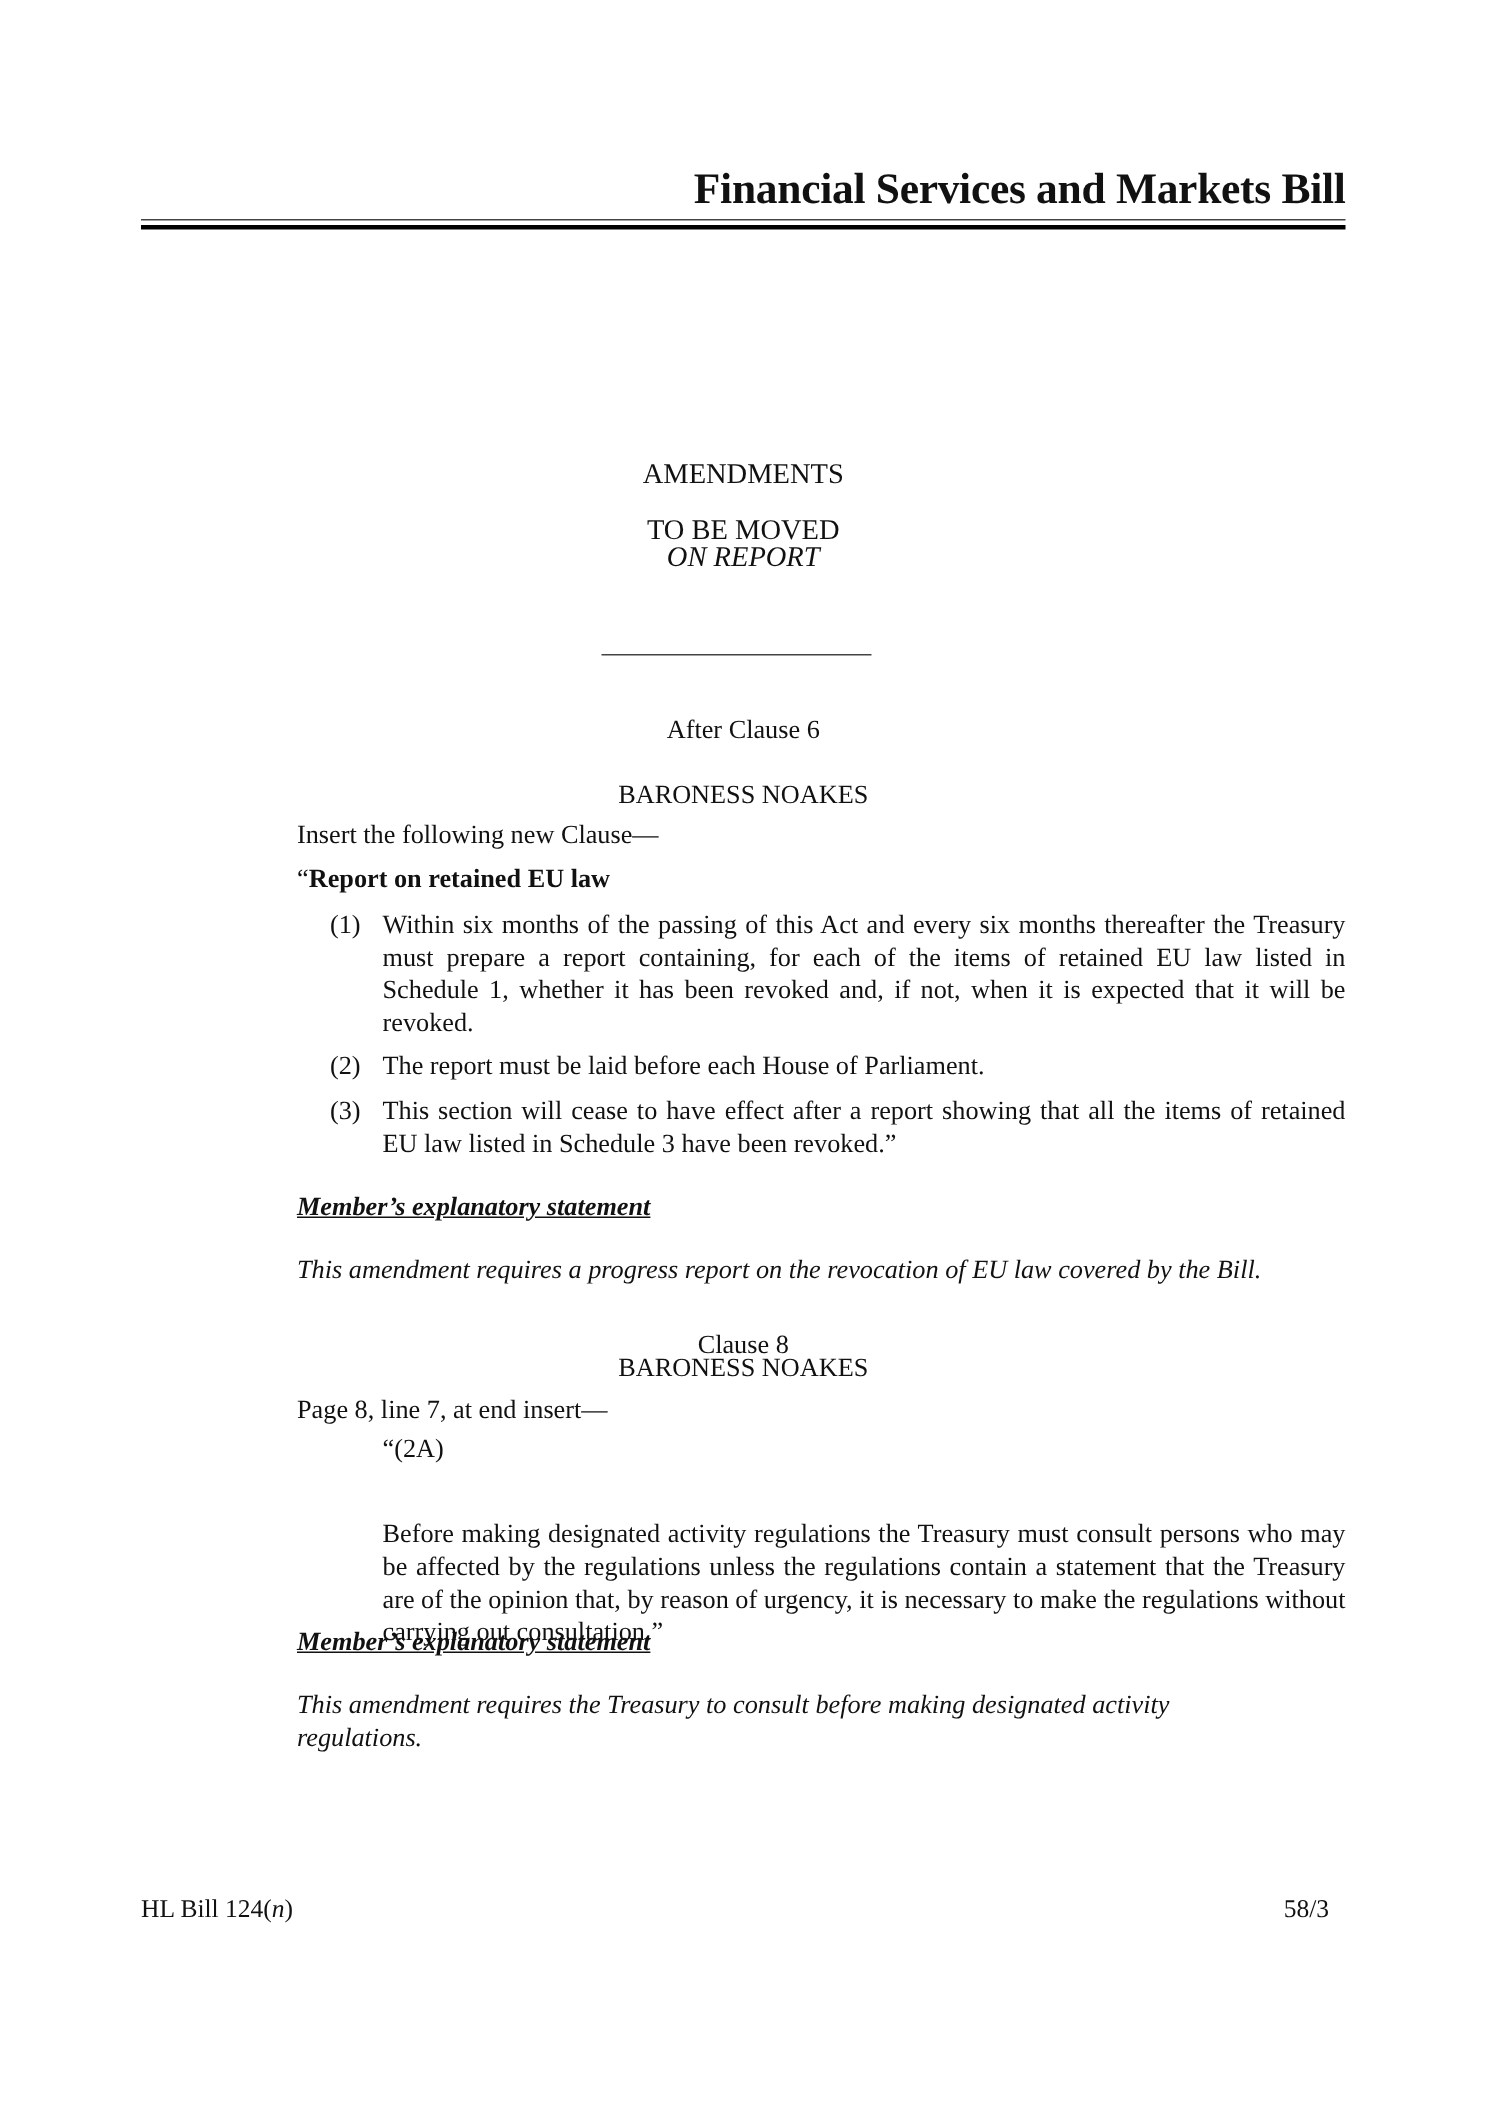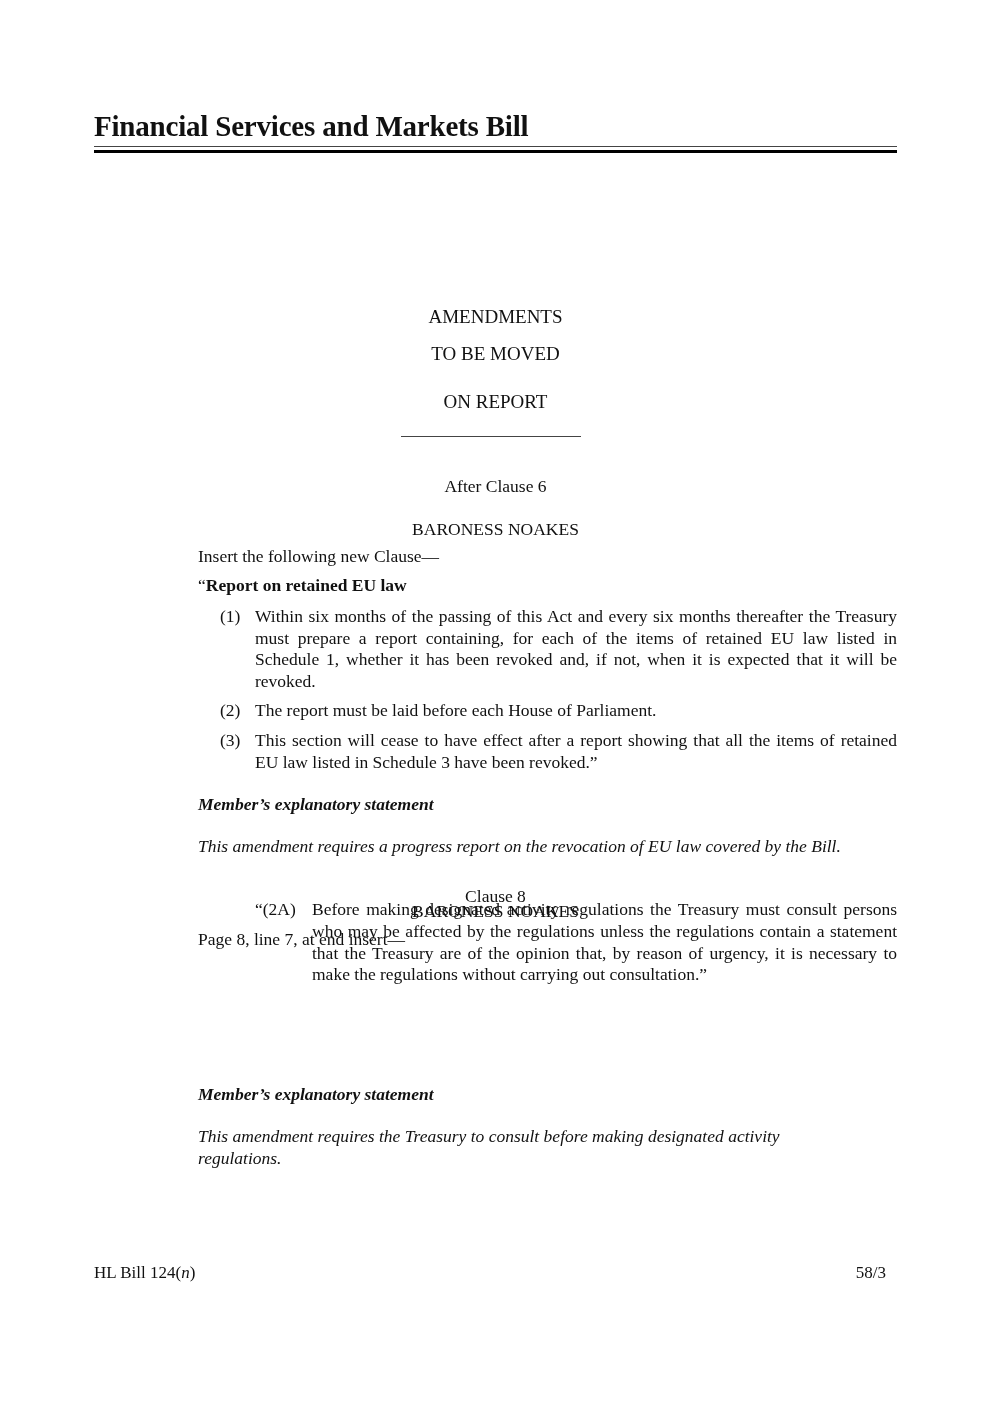--- a/index.html
+++ b/index.html
@@ -3,21 +3,21 @@
   <meta charset="utf-8">
   <style>
     html, body { margin: 0; padding: 0; background: #ffffff; }
     body {
       width: 991px; height: 1401px; position: relative; overflow: hidden;
       font-family: "Liberation Serif", "DejaVu Serif", serif;
       color: #111111;
     }
     .abs { position: absolute; }
     .title {
-      left: 94px; width: 803px; top: 106px; text-align: left;
+      left: 94px; width: 803px; top: 106px; text-align: right;
       font-size: 29px; font-weight: bold; line-height: 40px;
       letter-spacing: -0.2px;
     }
     .rule-thin { left: 94px; width: 803px; top: 146px; height: 1px; background: #444; }
     .rule-thick { left: 94px; width: 803px; top: 150px; height: 3px; background: #000; }
     .centered { left: 94px; width: 803px; text-align: center; font-size: 19px; line-height: 24px; }
     .short-rule { left: 401px; width: 180px; top: 436px; height: 1px; background: #444; }
     .heading-bold { font-weight: normal; font-size: 17.5px; }
     .sponsor { font-size: 17.5px; }
     .text { font-size: 17.5px; line-height: 21.5px; }
@@ -29,34 +29,34 @@
       display: flex;
     }
     .sub .num { width: 35px; flex: 0 0 35px; }
     .sub .body { flex: 1; text-align: justify; }
     .ins {
       left: 255px; width: 642px; font-size: 17.5px; line-height: 21.8px; display: flex;
     }
     .ins .num { width: 57px; flex: 0 0 57px; }
     .ins .body { flex: 1; text-align: justify; text-align-last: left; }
     .just-last-left { text-align-last: left; }
-    .stmt-head { font-weight: bold; font-style: italic; }
+    .stmt-head { font-weight: bold; font-style: italic; text-decoration: underline; }
     .stmt-body { font-style: italic; margin-top: 21px; }
     .footer { font-size: 17px; line-height: 22px; }
   </style>
 </head>
 <body>
 
 <div class="abs title">Financial Services and Markets Bill</div>
 <div class="abs rule-thin"></div>
 <div class="abs rule-thick"></div>
 
 <div class="abs centered" style="top:305px;">AMENDMENTS</div>
 <div class="abs centered" style="top:342px;">TO BE MOVED</div>
-<div class="abs centered" style="top:390px;">ON REPORT</div>
+<div class="abs centered" style="top:360px;font-style:italic;">ON REPORT</div>
 <div class="abs short-rule"></div>
 
 <div class="abs centered heading-bold" style="top:474px;">After Clause 6</div>
 <div class="abs centered sponsor" style="top:517px;">BARONESS NOAKES</div>
 <div class="abs para" style="top:546px;">Insert the following new Clause—</div>
 <div class="abs para" style="top:575px; font-weight:bold;"><span style="font-weight:normal;">“</span><span>Report on retained EU law</span></div>
 
 <div class="abs sub" style="top:606px;">
   <span class="num">(1)</span>
   <span class="body just-last-left">Within six months of the passing of this Act and every six months thereafter the Treasury must prepare a report containing, for each of the items of retained EU law listed in Schedule 1, whether it has been revoked and, if not, when it is expected that it will be revoked.</span>
@@ -70,21 +70,21 @@
   <span class="body just-last-left">This section will cease to have effect after a report showing that all the items of retained EU law listed in Schedule 3 have been revoked.”</span>
 </div>
 
 <div class="abs para stmt-head" style="top:794px;">Member’s explanatory statement</div>
 <div class="abs para stmt-body" style="top:815px;">This amendment requires a progress report on the revocation of EU law covered by the Bill.</div>
 
 <div class="abs centered heading-bold" style="top:884px;">Clause 8</div>
 <div class="abs centered sponsor" style="top:899px;">BARONESS NOAKES</div>
 <div class="abs para" style="top:929px;">Page 8, line 7, at end insert—</div>
 
-<div class="abs ins" style="top:899px;">
+<div class="abs ins" style="top:955px;flex-direction:column;">
   <span class="num">“(2A)</span>
   <span class="body">Before making designated activity regulations the Treasury must consult persons who may be affected by the regulations unless the regulations contain a statement that the Treasury are of the opinion that, by reason of urgency, it is necessary to make the regulations without carrying out consultation.”</span>
 </div>
 
 <div class="abs para stmt-head" style="top:1084px;">Member’s explanatory statement</div>
 <div class="abs stmt-body text" style="top:1105px; left:198px; width:630px;">This amendment requires the Treasury to consult before making designated activity regulations.</div>
 
 <div class="abs footer" style="top:1262px; left:94px;text-align:right;"><span>HL Bill 124(</span><i>n</i><span>)</span></div>
 <div class="abs footer" style="top:1262px; right:105px;">58/3</div>
 

